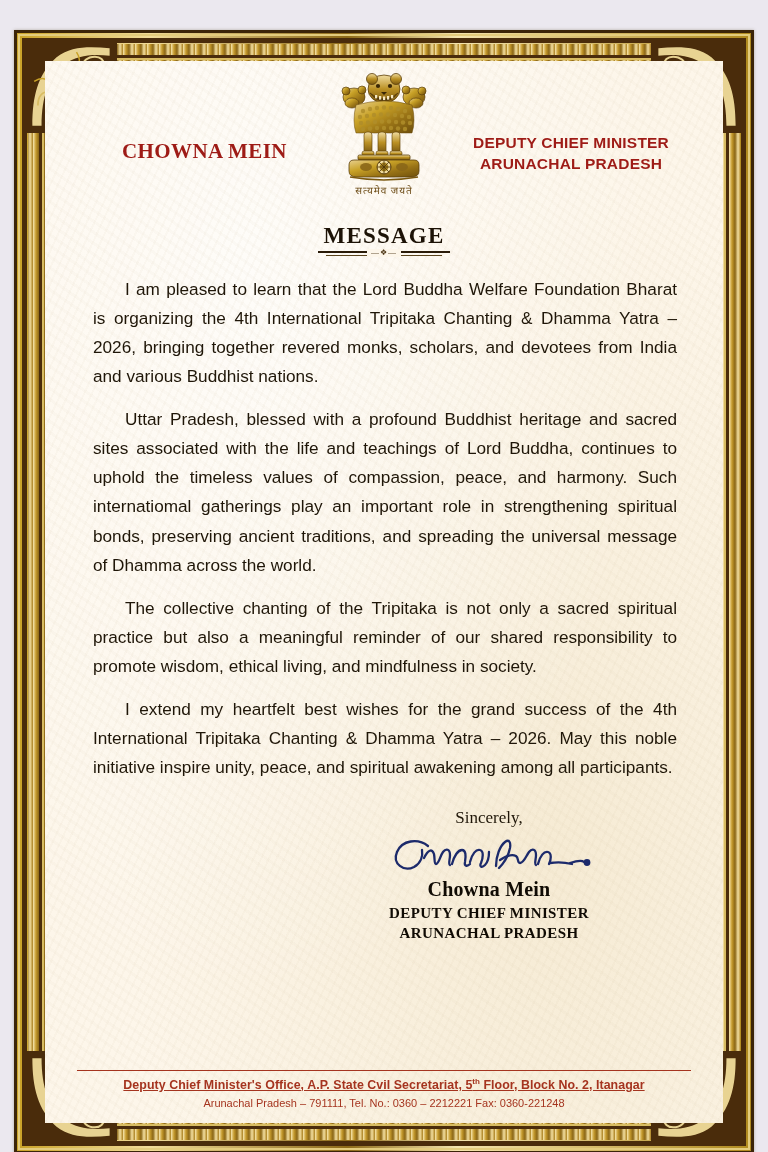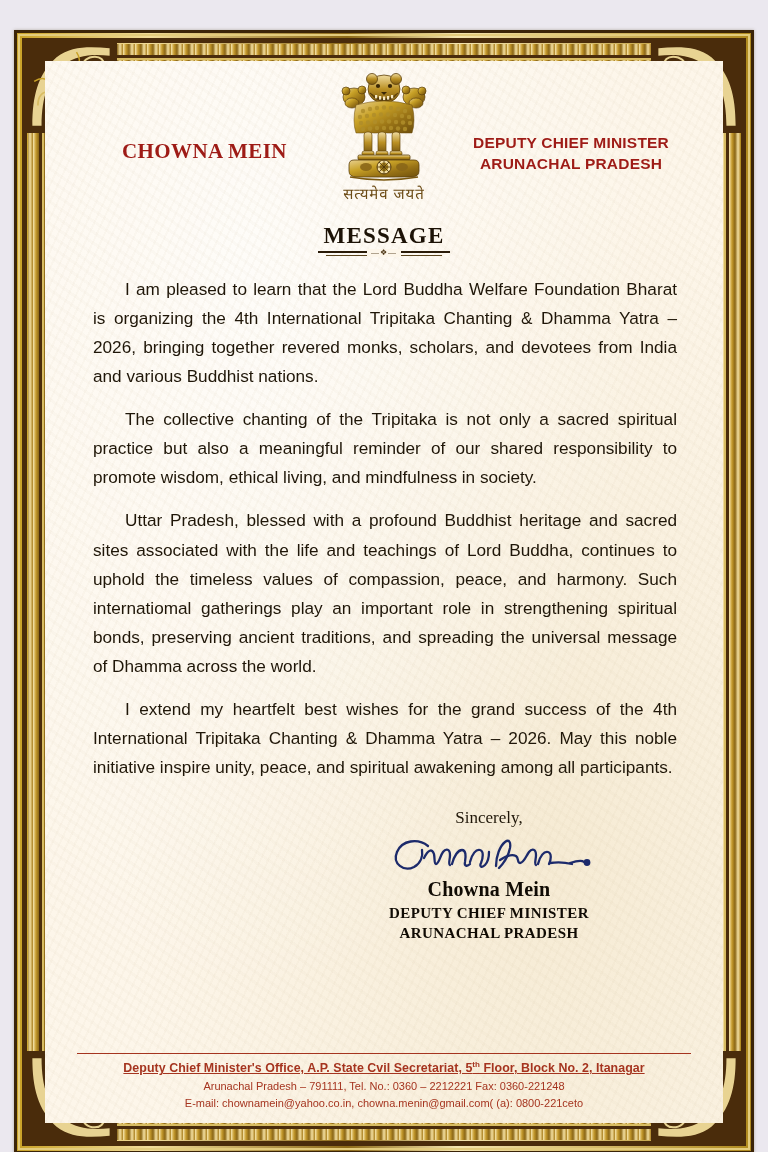--- a/index.html
+++ b/index.html
@@ -142,21 +142,21 @@
     left: 50%;
     top: 6px;
     transform: translateX(-50%);
     width: 120px;
     text-align: center;
   }
   .emblem-wrap svg { display: block; margin: 0 auto; }
   .emblem-motto {
     margin-top: -2px;
     font-family: "Liberation Serif", serif;
-    font-size: 15px;
+    font-size: 10px;
     color: #6b4a14;
     letter-spacing: 1px;
   }
 
   
   .title-block {
     text-align: center;
     margin-top: 12px;
   }
   .title {
@@ -485,22 +485,22 @@
         <div class="title">MESSAGE</div>
         <div class="title-rule">
           <div class="bar"></div>
           <div class="bar2"></div>
           <div class="orn">—❖—</div>
         </div>
       </div>
 
       <div class="body-text">
         <p>I am pleased to learn that the Lord Buddha Welfare Foundation Bharat is organizing the 4th International Tripitaka Chanting &amp; Dhamma Yatra – 2026, bringing together revered monks, scholars, and devotees from India and various Buddhist nations.</p>
+        <p>Uttar Pradesh, blessed with a profound Buddhist heritage and sacred sites associated with the life and teachings of Lord Buddha, continues to uphold the timeless values of compassion, peace, and harmony. Such internatiomal gatherings play an important role in strengthening spiritual bonds, preserving ancient traditions, and spreading the universal message of Dhamma across the world.</p>
         <p>The collective chanting of the Tripitaka is not only a sacred spiritual practice but also a meaningful reminder of our shared responsibility to promote wisdom, ethical living, and mindfulness in society.</p>
-        <p>Uttar Pradesh, blessed with a profound Buddhist heritage and sacred sites associated with the life and teachings of Lord Buddha, continues to uphold the timeless values of compassion, peace, and harmony. Such internatiomal gatherings play an important role in strengthening spiritual bonds, preserving ancient traditions, and spreading the universal message of Dhamma across the world.</p>
         <p>I extend my heartfelt best wishes for the grand success of the 4th International Tripitaka Chanting &amp; Dhamma Yatra – 2026. May this noble initiative inspire unity, peace, and spiritual awakening among all participants.</p>
       </div>
 
       <div class="sign-block">
         <div class="sincerely">Sincerely,</div>
         <div class="sig-img">
           <svg width="210" height="44" viewBox="0 0 210 44" xmlns="http://www.w3.org/2000/svg">
             <g fill="none" stroke="#1c2a6b" stroke-width="2.3" stroke-linecap="round" stroke-linejoin="round">
               <path d="M44 14 C34 6 18 8 13 20 C8 32 20 40 30 35 C37 31 39 24 38 18"></path>
               <path d="M40 26 C44 18 48 16 50 22 C51 27 50 32 52 32 C55 32 56 24 59 20 C62 16 66 17 66 23 C66 28 64 32 66 33"></path>
@@ -521,18 +521,17 @@
           <div>ARUNACHAL PRADESH</div>
         </div>
       </div>
 
       <div class="footer">
         <div class="footer-rule"></div>
         <div class="footer-line footer-line-1">
           <span>Deputy Chief Minister's Office, A.P. State Cvil Secretariat, 5</span><sup>th</sup><span> Floor, Block No. 2, Itanagar</span>
         </div>
         <div class="footer-line footer-line-2">Arunachal Pradesh – 791111, Tel. No.: 0360 – 2212221  Fax: 0360-221248</div>
-        <div class="footer-line footer-line-3">E-mail: chownamein@yahoo.co.in, chowna.menin@gmail.com( (a): 0800-221ceto</div>
       </div>
 
     </div>
   </div>
 </div>
 
 </body></html>

